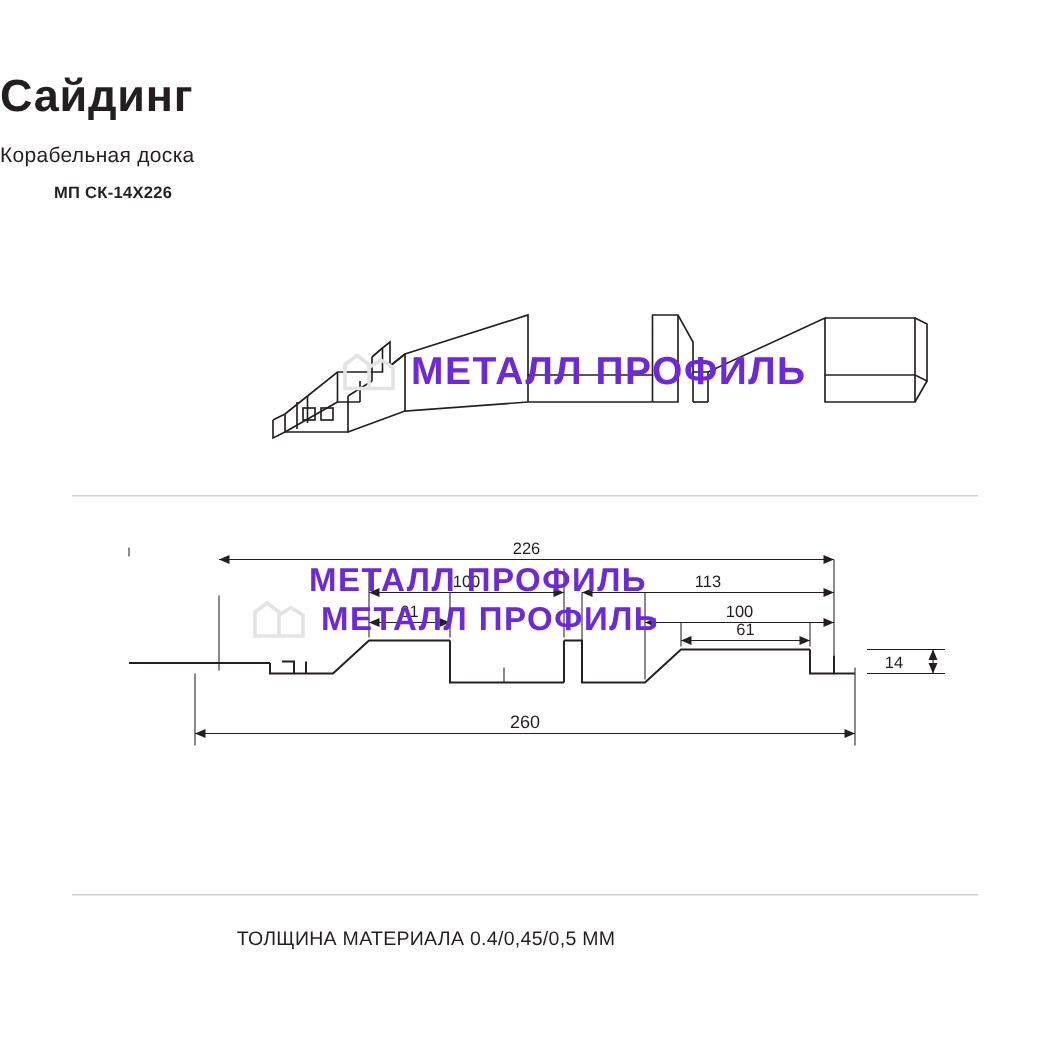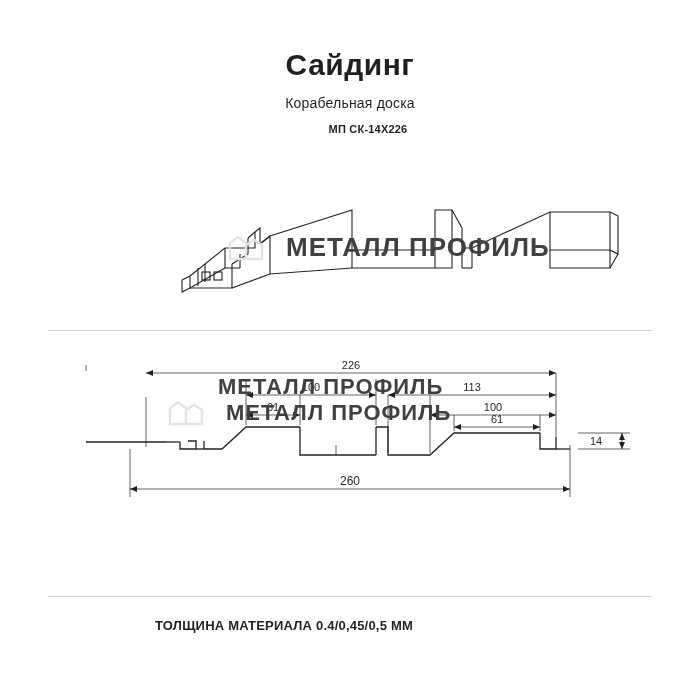--- a/index.html
+++ b/index.html
@@ -19,21 +19,21 @@
     position: relative;
     width: 700px;
     height: 700px;
   }
   
   .header {
     position: absolute;
     top: 48px;
     left: 0;
     width: 700px;
-    text-align: center;
+    text-align: left;
   }
   .title {
     font-size: 30px;
     font-weight: bold;
     letter-spacing: 0.5px;
     line-height: 1.1;
     margin: 0;
   }
   .subtitle {
     font-size: 14px;
@@ -49,21 +49,21 @@
     padding-left: 36px;
   }
   
   .footer {
     position: absolute;
     top: 618px;
     left: 0;
     width: 568px;
     text-align: center;
     font-size: 13px;
-    font-weight: bold;
+    font-weight: normal;
     letter-spacing: 0.2px;
   }
   
   .divider {
     position: absolute;
     left: 48px;
     width: 604px;
     height: 1px;
     background: #d0d0d0;
   }
@@ -84,26 +84,26 @@
     width: 570px;
     height: 240px;
     text-align: center;
   }
   svg { display: block; overflow: visible; }
   
   .wm {
     position: absolute;
     pointer-events: none;
     user-select: none;
-    color: #404040;
+    color: #6d28d9;
     font-weight: bold;
     white-space: nowrap;
     display: flex;
     align-items: center;
-    gap: 22px;
+    gap: 10px;
   }
   .wm .wm-text {
     font-size: 26px;
     letter-spacing: 1px;
   }
   .wm.small .wm-text { font-size: 22px; }
   .wm-logo {
     width: 36px;
     height: 30px;
     flex: 0 0 auto;

